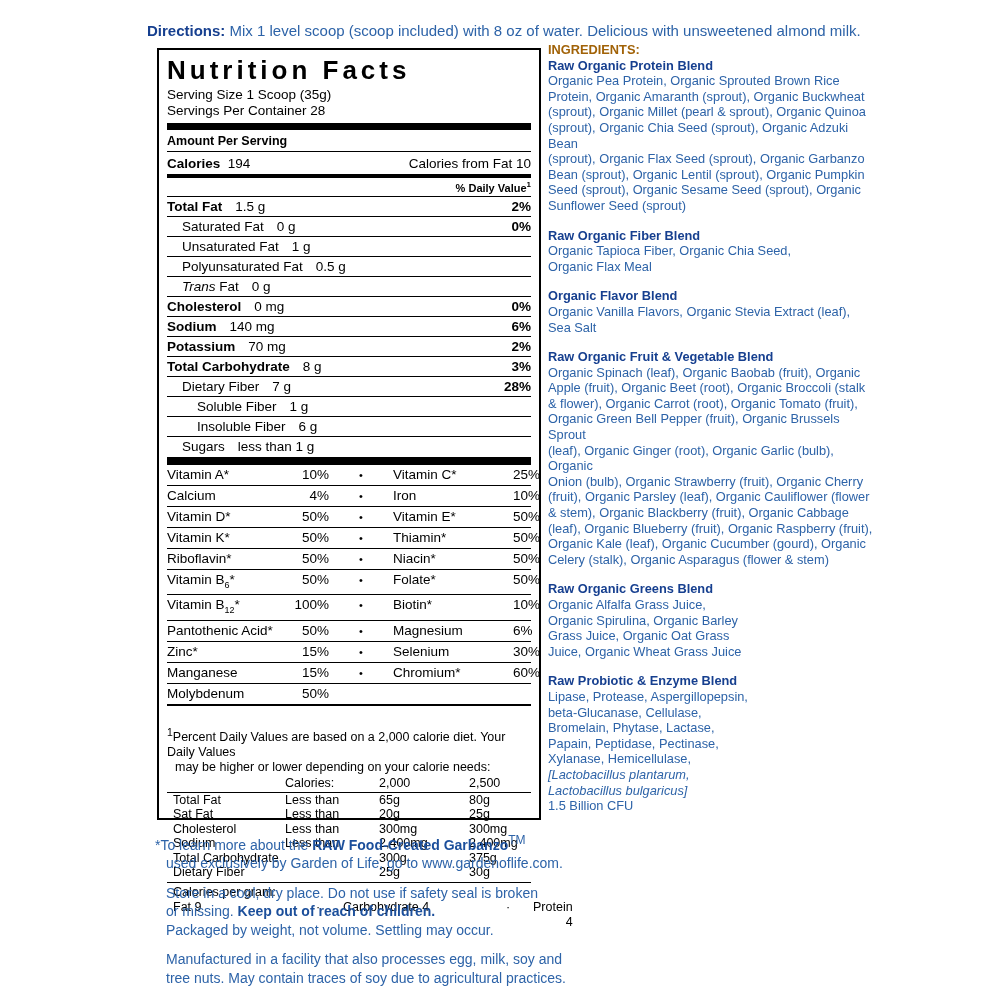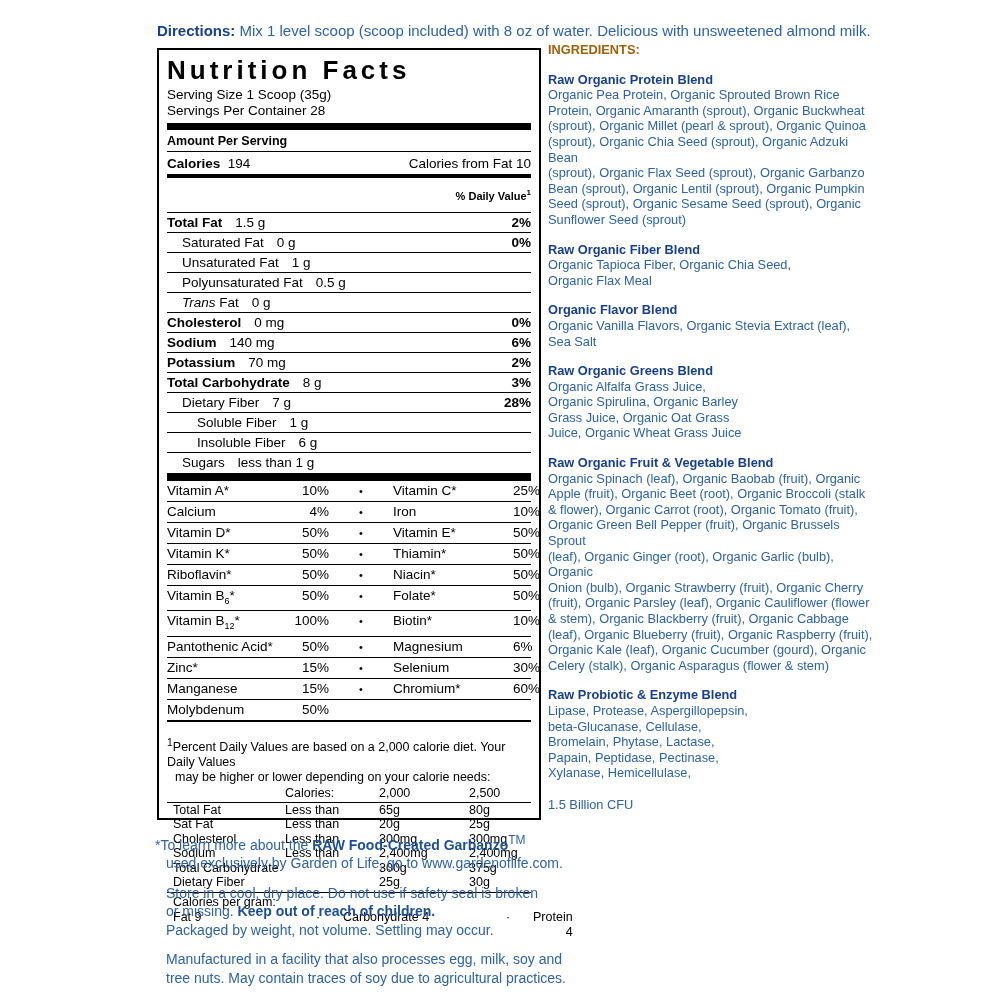--- a/index.html
+++ b/index.html
@@ -3,55 +3,55 @@
 <meta charset="utf-8">
 <style>
   * { margin:0; padding:0; box-sizing:border-box; }
   html,body { background:#fff; }
   .page {
     position:relative; width:1000px; height:1000px; background:#ffffff;
     font-family:"Liberation Sans", sans-serif; color:#000;
   }
   
   .directions {
-    position:absolute; left:157px; top:22px; width:730px;
+    position:absolute; left:147px; top:22px; width:730px;
     font-size:15px; color:#2d63a8;
   }
   .directions b { color:#163f8f; }
   
   .nfpanel {
     position:absolute; left:157px; top:48px; width:384px; height:772px;
     border:2px solid #000; padding:2px 8px 0 8px; background:#fff;
   }
   .nf-title {
     font-weight:bold; font-size:26px; letter-spacing:4px;
     padding:3px 0 1px 0; white-space:nowrap;
   }
   .nf-serving { font-size:13.5px; line-height:16px; }
   .bar7 { height:7px; background:#000; margin-top:4px; }
   .aps { font-weight:bold; font-size:12.5px; padding:4px 0 3px 0; border-bottom:1px solid #000; }
   .calrow { display:flex; justify-content:space-between; font-size:13.5px; padding:4px 0 3px 0; }
   .bar4 { height:4px; background:#000; }
-  .dvh { text-align:right; font-size:11px; font-weight:bold; padding:10px 0; border-bottom:1px solid #000; }
+  .dvh { text-align:right; font-size:11px; font-weight:bold; padding:2px 0; border-bottom:1px solid #000; }
   .dvh sup { font-size:8px; }
   .nrow { display:flex; font-size:13.5px; line-height:15px; padding:2px 0; align-items:baseline; }
   .rt { border-top:1px solid #000; }
   .nrow .b { font-weight:bold; }
   .namount { margin-left:13px; }
   .ndv { margin-left:auto; font-weight:bold; }
   .ind { display:inline-block; flex:0 0 auto; }
   .bar8 { height:8px; background:#000; margin-top:1px; }
   .vrow { display:flex; font-size:13.5px; line-height:15px; padding:2px 0; align-items:baseline; }
   .vname { flex:0 0 122px; }
   .vpct { flex:0 0 40px; text-align:right; }
   .vdot { flex:0 0 64px; text-align:center; font-size:11px; }
   .vname2 { flex:0 0 120px; }
   .vpct2 { flex:1; text-align:left; }
   sub { font-size:9px; }
-  .fnblock { border-top:2px solid #000; margin-top:1px; font-size:12.5px; line-height:15px; padding-top:13px; }
+  .fnblock { border-top:2px solid #000; margin-top:1px; font-size:12.5px; line-height:15px; padding-top:19px; }
   .fnline2 { padding-left:8px; }
   .fnrow { display:flex; font-size:12.5px; line-height:14.5px; }
   .fc1 { flex:0 0 118px; padding-left:6px; }
   .fc2 { flex:0 0 94px; }
   .fc3 { flex:0 0 90px; }
   .fc4 { flex:1; }
   .fnh { border-bottom:1.5px solid #000; padding-bottom:1px; margin-top:1px; }
   .cpgsep { border-top:1px solid #000; margin-top:2px; padding-top:2px; }
   .cpgrow { display:flex; font-size:12.5px; line-height:15px; padding:1px 20px 2px 6px; }
   .cpg1 { flex:0 0 120px; } .cpgdot { flex:0 0 50px; text-align:center; }
@@ -303,70 +303,71 @@
           <span class="cpgdot">·</span>
           <span class="cpg3">Protein 4</span>
         </div>
       </div>
     </div>
   </div>
 
   <div class="ingredients">
     <div class="ing-title">INGREDIENTS:</div>
     <div id="ing-sections">
-        <div class="ingsec" style="margin-top: 14px;">
+        <div class="ingsec" style="margin-top: 0px;">
           <div class="ingh">Raw Organic Protein Blend</div>
           <div class="ingb"><span>Organic Pea Protein, Organic Sprouted Brown Rice
 Protein, Organic Amaranth (sprout), Organic Buckwheat
 (sprout), Organic Millet (pearl &amp; sprout), Organic Quinoa
 (sprout), Organic Chia Seed (sprout), Organic Adzuki Bean
 (sprout), Organic Flax Seed (sprout), Organic Garbanzo
 Bean (sprout), Organic Lentil (sprout), Organic Pumpkin
 Seed (sprout), Organic Sesame Seed (sprout), Organic
 Sunflower Seed (sprout)</span></div>
         </div>
         <div class="ingsec" style="margin-top: 14px;">
           <div class="ingh">Raw Organic Fiber Blend</div>
           <div class="ingb"><span>Organic Tapioca Fiber, Organic Chia Seed,
 Organic Flax Meal</span></div>
         </div>
         <div class="ingsec" style="margin-top: 14px;">
           <div class="ingh">Organic Flavor Blend</div>
           <div class="ingb"><span>Organic Vanilla Flavors, Organic Stevia Extract (leaf),
 Sea Salt</span></div>
-        </div>
-        <div class="ingsec" style="margin-top: 14px;">
-          <div class="ingh">Raw Organic Greens Blend</div>
-          <div class="ingb"><span>Organic Alfalfa Grass Juice,
-Organic Spirulina, Organic Barley
-Grass Juice, Organic Oat Grass
-Juice, Organic Wheat Grass Juice</span></div>
         </div>
         <div class="ingsec" style="margin-top: 14px;">
           <div class="ingh">Raw Organic Fruit &amp; Vegetable Blend</div>
           <div class="ingb"><span>Organic Spinach (leaf), Organic Baobab (fruit), Organic
 Apple (fruit), Organic Beet (root), Organic Broccoli (stalk
 &amp; flower), Organic Carrot (root), Organic Tomato (fruit),
 Organic Green Bell Pepper (fruit), Organic Brussels Sprout
 (leaf), Organic Ginger (root), Organic Garlic (bulb), Organic
 Onion (bulb), Organic Strawberry (fruit), Organic Cherry
 (fruit), Organic Parsley (leaf), Organic Cauliflower (flower
 &amp; stem), Organic Blackberry (fruit), Organic Cabbage
 (leaf), Organic Blueberry (fruit), Organic Raspberry (fruit),
 Organic Kale (leaf), Organic Cucumber (gourd), Organic
 Celery (stalk), Organic Asparagus (flower &amp; stem)</span></div>
         </div>
         <div class="ingsec" style="margin-top: 14px;">
+          <div class="ingh">Raw Organic Greens Blend</div>
+          <div class="ingb"><span>Organic Alfalfa Grass Juice,
+Organic Spirulina, Organic Barley
+Grass Juice, Organic Oat Grass
+Juice, Organic Wheat Grass Juice</span></div>
+        </div>
+        <div class="ingsec" style="margin-top: 14px;">
           <div class="ingh">Raw Probiotic &amp; Enzyme Blend</div>
           <div class="ingb"><span>Lipase, Protease, Aspergillopepsin,
 beta-Glucanase, Cellulase,
 Bromelain, Phytase, Lactase,
 Papain, Peptidase, Pectinase,
 Xylanase, Hemicellulase,
-</span><span>
+</span><i>[Lactobacillus plantarum,
+Lactobacillus bulgaricus]</i><span>
 1.5 Billion CFU</span></div>
         </div>
       </div>
   </div>
 
   <div class="notes">
     <p class="hang"><span>*To learn more about the </span><b>RAW Food-Created Garbanzo</b><sup>TM</sup><br><span>used exclusively by Garden of Life, go to www.gardenoflife.com.</span></p>
     <p><span>Store in a cool, dry place. Do not use if safety seal is broken</span><br><span>or missing. </span><b>Keep out of reach of children.</b><br><span>Packaged by weight, not volume. Settling may occur.</span></p>
     <p class="pre">Manufactured in a facility that also processes egg, milk, soy and
 tree nuts. May contain traces of soy due to agricultural practices.</p>

